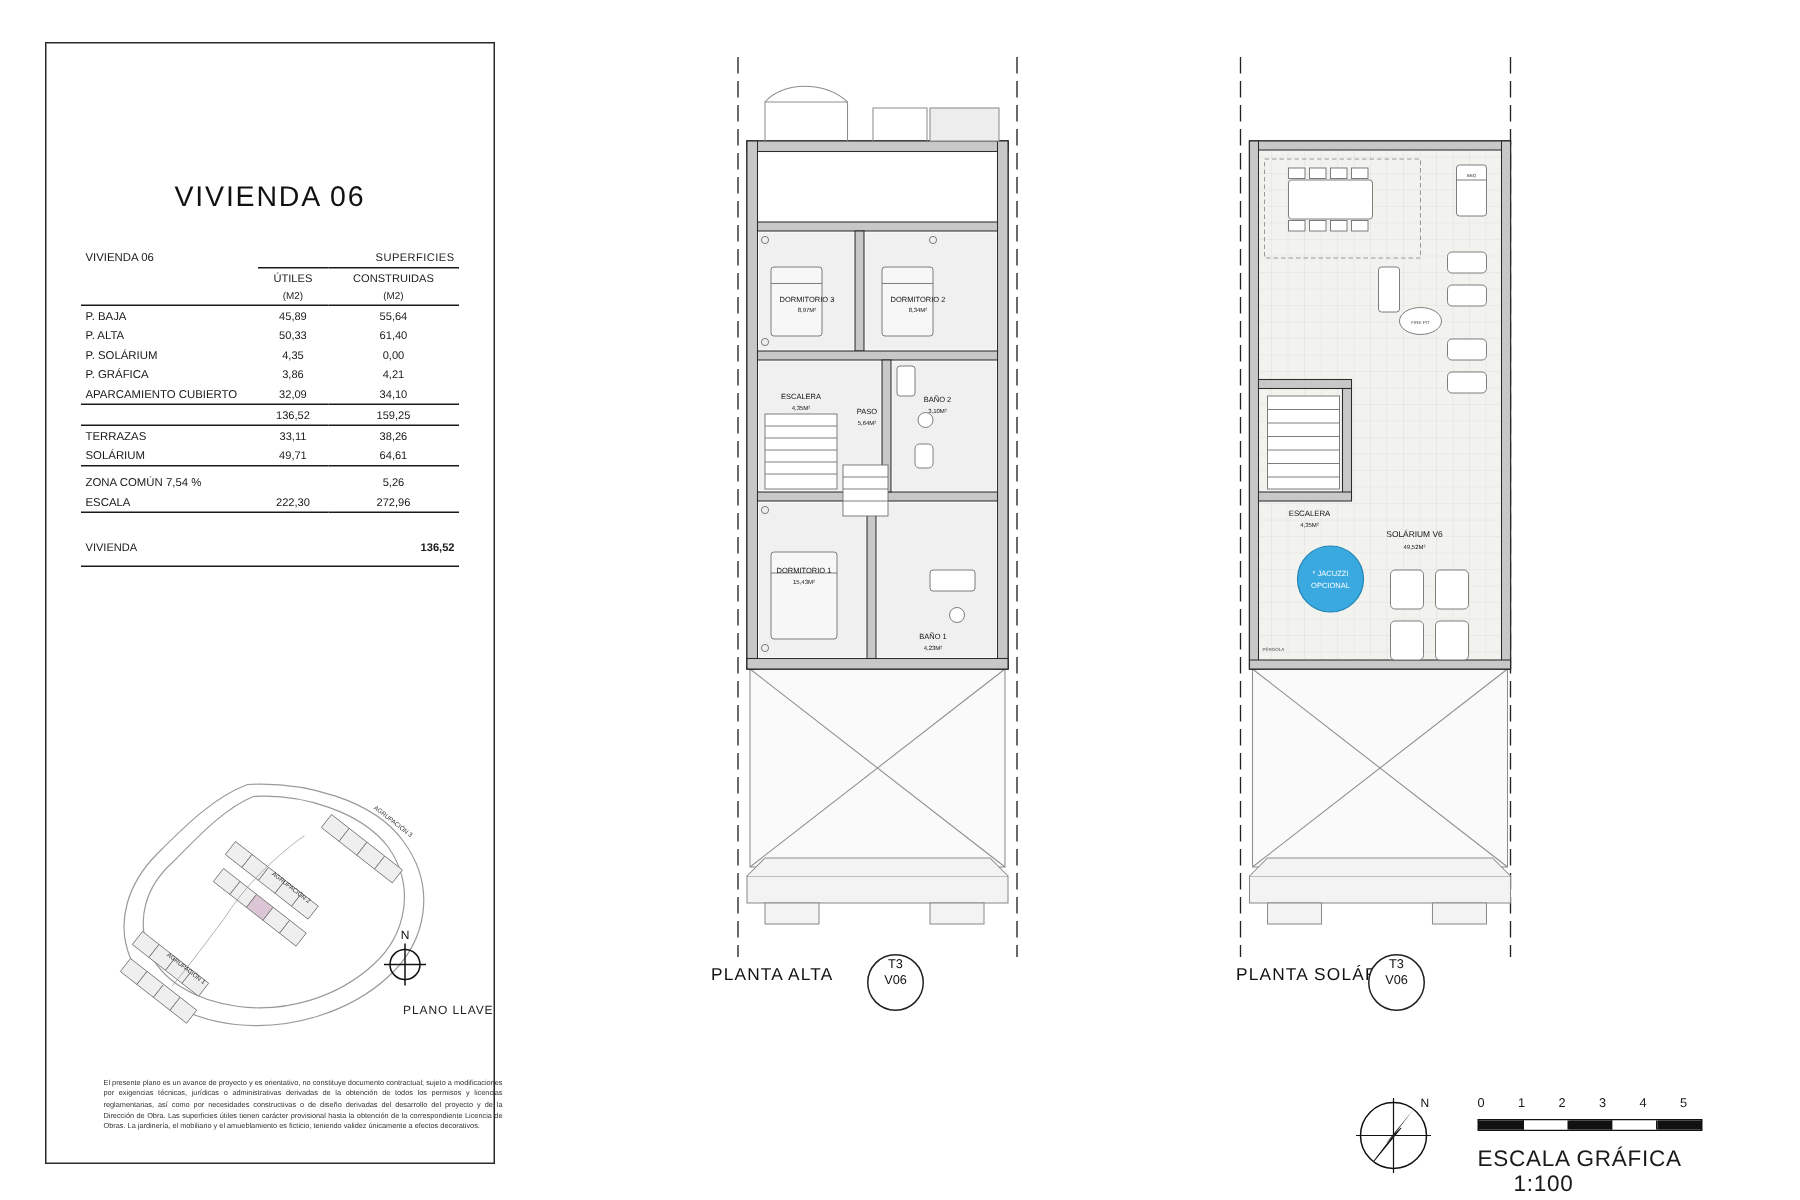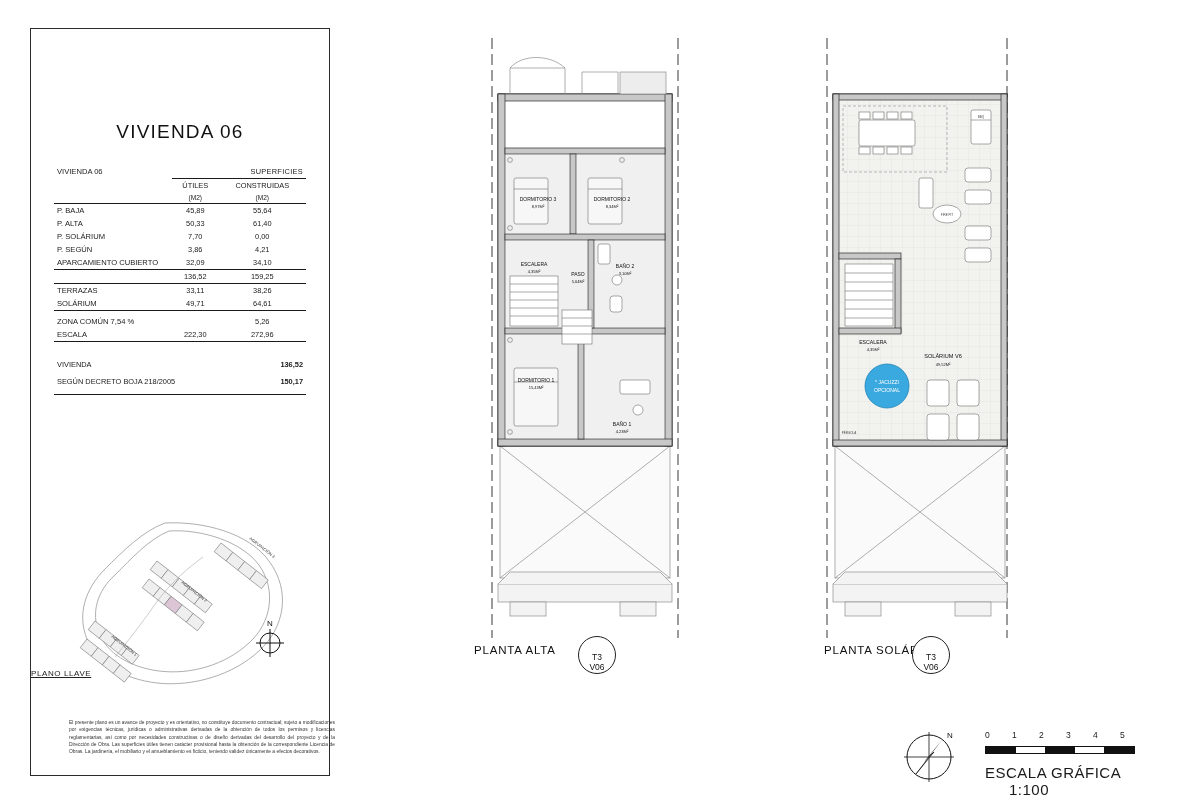--- a/index.html
+++ b/index.html
@@ -40,22 +40,22 @@
     text-align:center; font-weight:bold; padding:3px 0;
     border-top:1.2px solid #1a1a1a; border-bottom:0.6px solid #1a1a1a;
     font-size:7.2px;
   }
   #decreto-box table { width:100%; border-collapse:collapse; font-size:7.4px; }
   #decreto-box td { padding:4px 3px; }
 
   
   #plano-llave { position:absolute; left:22px; top:488px; width:256px; height:180px; }
   #plano-llave-caption {
-    position:absolute; left:0; right:0; top:640px; text-align:left;
-    font-size:8px; letter-spacing:0.6px; color:#222;text-decoration:underline;
+    position:absolute; left:0; right:0; top:640px; text-align:right;
+    font-size:8px; letter-spacing:0.6px; color:#222;
   }
   #north-rose { position:absolute; left:222px; top:588px; width:34px; height:42px; }
 
   #legal-note {
     position:absolute; left:38px; top:690px; width:266px;
     font-size:4.9px; line-height:1.5; color:#333; text-align:justify;
   }
 
   
   .sheet { position:absolute; }
@@ -66,21 +66,21 @@
 
   .caption {
     position:absolute; font-size:11.5px; letter-spacing:0.8px; color:#111;
   }
   #cap-alta { left:474px; top:644px; }
   #cap-sol  { left:824px; top:644px; }
 
   .tag {
     position:absolute; width:38px; height:38px; border-radius:50%;
     border:1px solid #222; background:#fff;
-    display:flex; flex-direction:column; align-items:center; justify-content:flex-end;
+    display:flex; flex-direction:column; align-items:center; justify-content:flex-start;
     font-size:8.5px; line-height:1.25; color:#111;
   }
   #tag-alta { left:578px; top:636px; }
   #tag-sol  { left:912px; top:636px; }
 
   
   #scale-area { position:absolute; left:985px; top:730px; width:160px; height:60px; }
   #scale-nums { position:absolute; left:0; top:0; width:150px; height:14px; font-size:8.5px; }
   #scale-nums span { position:absolute; top:0; }
   #scale-bar { position:absolute; left:0; top:16px; width:150px; height:8px; border:0.8px solid #111; display:flex; }
@@ -123,25 +123,25 @@
       <td class="c">45,89</td>
       <td class="c">55,64</td>
     </tr>
     <tr>
       <td class="lbl-left">P. ALTA</td>
       <td class="c">50,33</td>
       <td class="c">61,40</td>
     </tr>
     <tr>
       <td class="lbl-left">P. SOLÁRIUM</td>
-      <td class="c">7,70</td>
+      <td class="c">4,35</td>
       <td class="c">0,00</td>
     </tr>
     <tr>
-      <td class="lbl-left">P. SEGÚN</td>
+      <td class="lbl-left">P. GRÁFICA</td>
       <td class="c">3,86</td>
       <td class="c">4,21</td>
     </tr>
     <tr class="thin-bot">
       <td class="lbl-left">APARCAMIENTO CUBIERTO</td>
       <td class="c">32,09</td>
       <td class="c">34,10</td>
     </tr>
 
     <tr class="thin-bot">
@@ -176,24 +176,20 @@
     </tr>
   </tbody>
     </table>
 
   <div id="decreto-box">
     <table>
       <tbody>
           <tr>
         <td>VIVIENDA</td>
         <td class="r b">136,52</td>
-      </tr>
-      <tr>
-        <td>SEGÚN DECRETO BOJA 218/2005</td>
-        <td class="r b">150,17</td>
       </tr>
     </tbody>
       </table>
     <div style="border-bottom:1.2px solid #1a1a1a; margin-top:4px;"></div>
   </div>
 
   <svg id="plano-llave" viewBox="0 0 256 180">
     <g fill="none" stroke="#9a9a9a" stroke-width="0.8">
       <path d="M112 6 C150 4 196 16 216 44 C238 74 232 110 206 134 C180 158 140 170 104 166 C70 162 44 146 34 122 C24 98 32 72 52 52 C70 34 90 14 112 6 Z"></path>
       <path d="M116 14 C148 12 188 24 206 48 C224 74 218 106 196 126 C172 148 138 158 106 154 C76 150 54 136 46 116 C38 96 44 74 62 58 C78 42 96 22 116 14 Z"></path>

